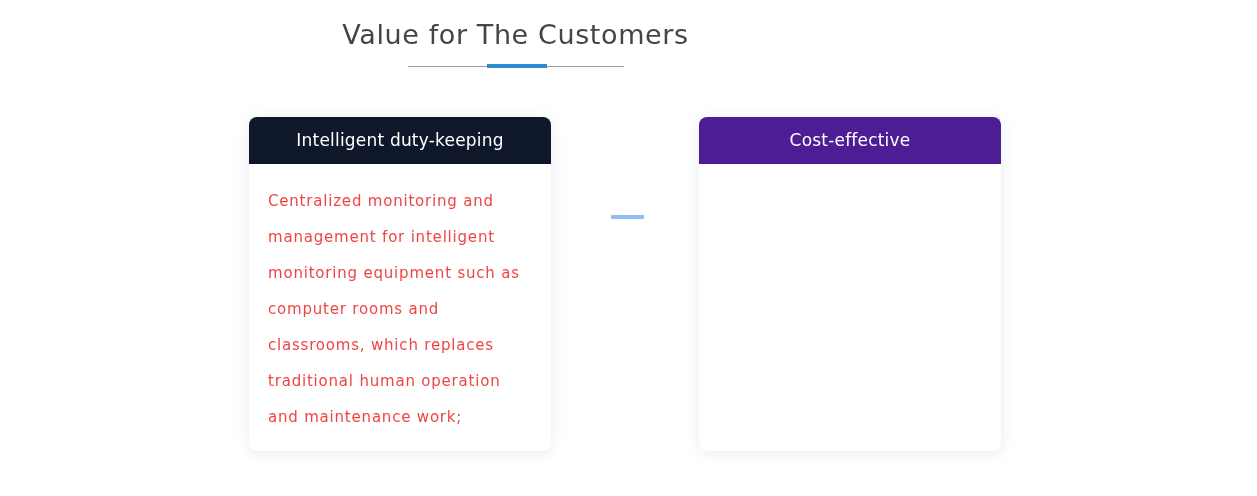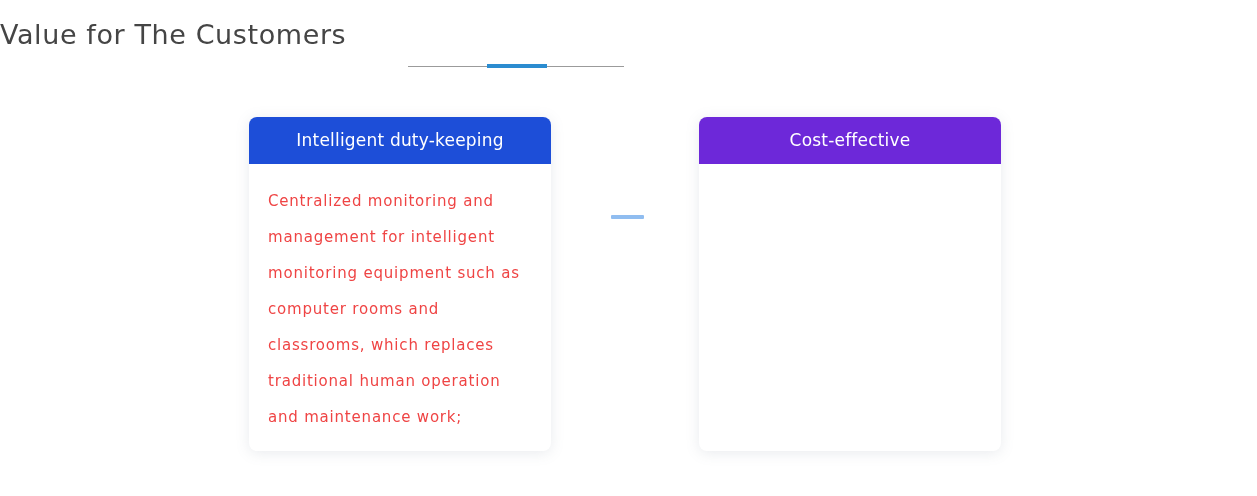--- a/index.html
+++ b/index.html
@@ -20,21 +20,21 @@
     width: 1257px;
     height: 496px;
   }
 
   
   .section-head {
     position: absolute;
     left: 0;
     top: 18px;
     width: 1031px;
-    text-align: left;
+    text-align: center;
   }
   .section-title {
     font-family: "DejaVu Sans", sans-serif;
     font-size: 27px;
     font-weight: 400;
     color: #454545;
     letter-spacing: 0.6px;
     line-height: 34px;
     white-space: nowrap;
   }
@@ -80,22 +80,22 @@
     height: 47px;
     line-height: 47px;
     text-align: center;
     color: #ffffff;
     font-family: "DejaVu Sans", sans-serif;
     font-size: 17px;
     font-weight: 400;
     letter-spacing: 0.2px;
     white-space: nowrap;
   }
-  .card-left .card-header  { background: #1d4ed8; }
-  .card-right .card-header { background: #6d28d9; }
+  .card-left .card-header  { background: #0f172a; }
+  .card-right .card-header { background: #4c1d95; }
 
   .card-body {
     padding: 19px 20px 0 19px;
     font-family: "DejaVu Sans", sans-serif;
     font-size: 15px;
     font-weight: 400;
     color: #ef4444;
     line-height: 36px;
     letter-spacing: 0.8px;
     text-align: left;

